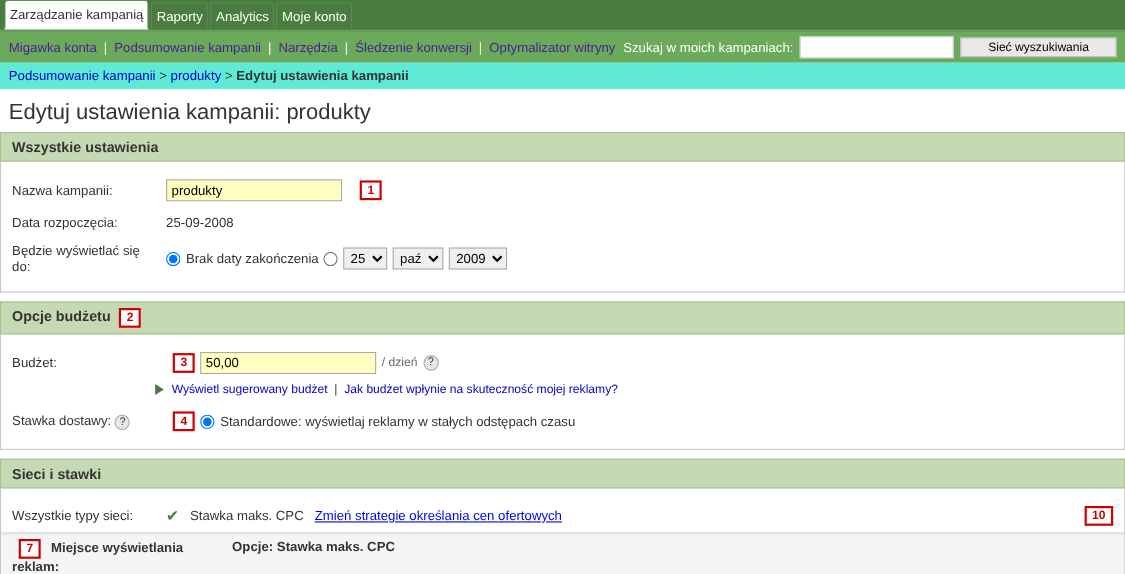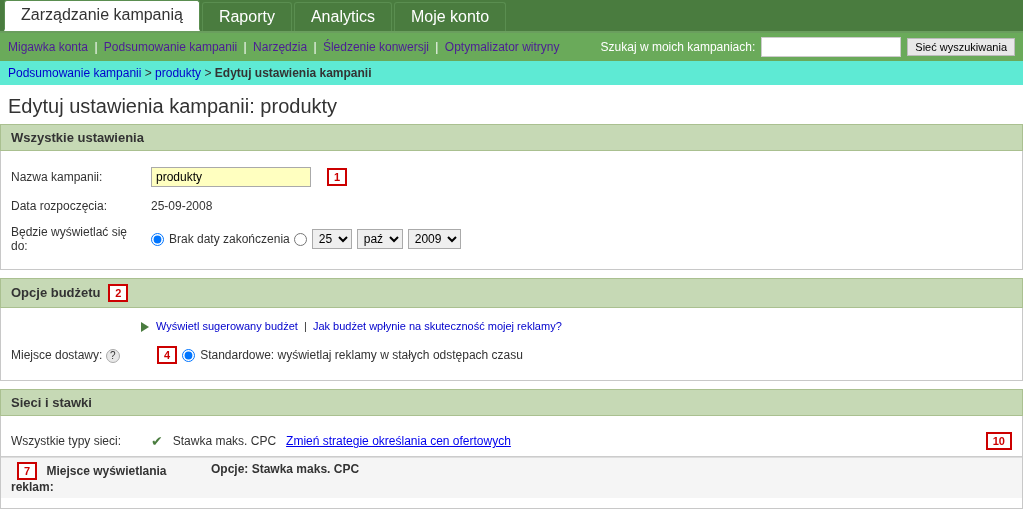--- a/index.html
+++ b/index.html
@@ -1,39 +1,39 @@
 <!DOCTYPE html>
 <html><head>
   <meta charset="utf-8">
   <style>
     * { box-sizing: border-box; margin: 0; padding: 0; }
     body { font-family: Arial, sans-serif; font-size: 12px; background: #fff; color: #333; width: 1023px; }
 
     
     .top-nav { background: #4a7c3f; display: flex; align-items: flex-end; padding: 0 4px; border-bottom: 2px solid #6a9e5e; }
     .top-nav .tab {
-      padding: 5px 16px;
+      padding: 5px 4px;
       cursor: pointer;
       color: #fff;
       background: #4a7c3f;
       border: 1px solid #5a8e50;
       border-bottom: none;
       margin-right: 2px;
       border-radius: 3px 3px 0 0;
-      font-size: 16px;
+      font-size: 12px;
     }
     .top-nav .tab.active { background: #fff; color: #333; border-bottom: 2px solid #fff; }
 
     
     .secondary-nav { background: #6aaa5a; padding: 4px 8px; display: flex; justify-content: space-between; align-items: center; }
     .secondary-nav .links a { color: #4c1d95; text-decoration: none; font-size: 12px; }
     .secondary-nav .links span { color: #fff; margin: 0 3px; }
     .secondary-nav .search-area { display: flex; align-items: center; gap: 6px; color: #fff; font-size: 12px; }
     .secondary-nav .search-area input { width: 140px; border: 1px solid #ccc; padding: 2px 4px; font-size: 12px; }
-    .secondary-nav .search-area button { background: #e8e8e8; border: 1px solid #bbb; padding: 2px 7px; font-size: 11px; cursor: pointer; }
+    .secondary-nav .search-area button { background: #e8e8e8; border: 1px solid #bbb; padding: 2px 24px; font-size: 11px; cursor: pointer; }
 
     
     .breadcrumb { padding: 5px 8px; font-size: 12px; background: #5eead4; }
     .breadcrumb a { color: #0000cc; text-decoration: none; }
     .breadcrumb strong { font-weight: bold; }
 
     
     .page-title { padding: 10px 8px 6px 8px; font-size: 20px; font-weight: normal; }
 
     
@@ -169,31 +169,42 @@
     </div>
   </div>
 </div>
 
 <div class="section-header">
   <span>Opcje budżetu</span>
   <span class="ann" style="margin-left:4px;">2</span>
 </div>
 <div class="form-section">
 
+  <div class="form-row">
+    <div class="form-label">Budżet:</div>
+    <div class="form-value">
+      <div class="budget-input-row">
+        <span class="ann">3</span>
+        <input type="text" value="50,00" style="">
+        <span class="budget-hint">/ dzień</span>
+        <span class="help-icon">?</span>
+      </div>
+    </div>
+  </div>
 
   <div class="budget-links">
     <span class="triangle-right"></span>
     <a href="#">Wyświetl sugerowany budżet</a>
     &nbsp;|&nbsp;
     <a href="#">Jak budżet wpłynie na skuteczność mojej reklamy?</a>
   </div>
 
   <div class="form-row" style="margin-top:6px;">
     <div class="form-label">
-      <span>Miejsce dostawy:</span>
+      <span>Stawka dostawy:</span>
       <span class="help-icon">?</span>
     </div>
     <div class="form-value">
       <div class="radio-group">
         <div class="radio-row">
           <span class="ann">4</span>
           <input type="radio" name="metoda" checked="" style="">
           <span>Standardowe: wyświetlaj reklamy w stałych odstępach czasu</span>
         </div>
       </div>

